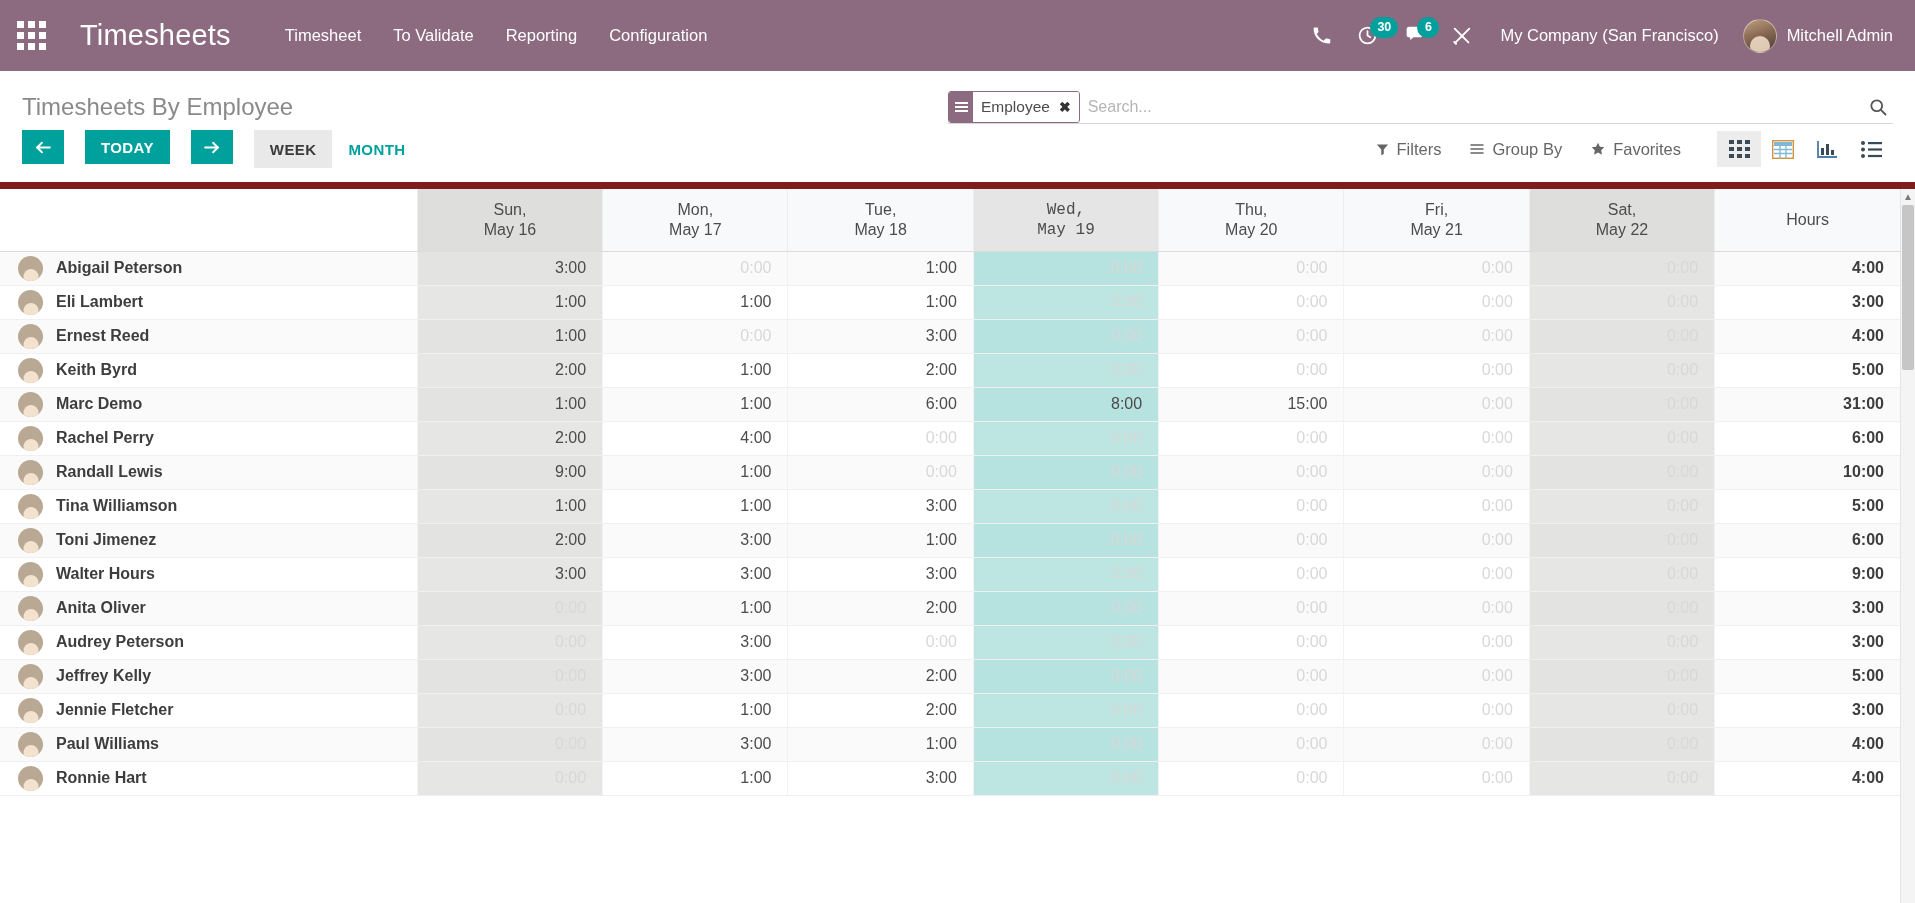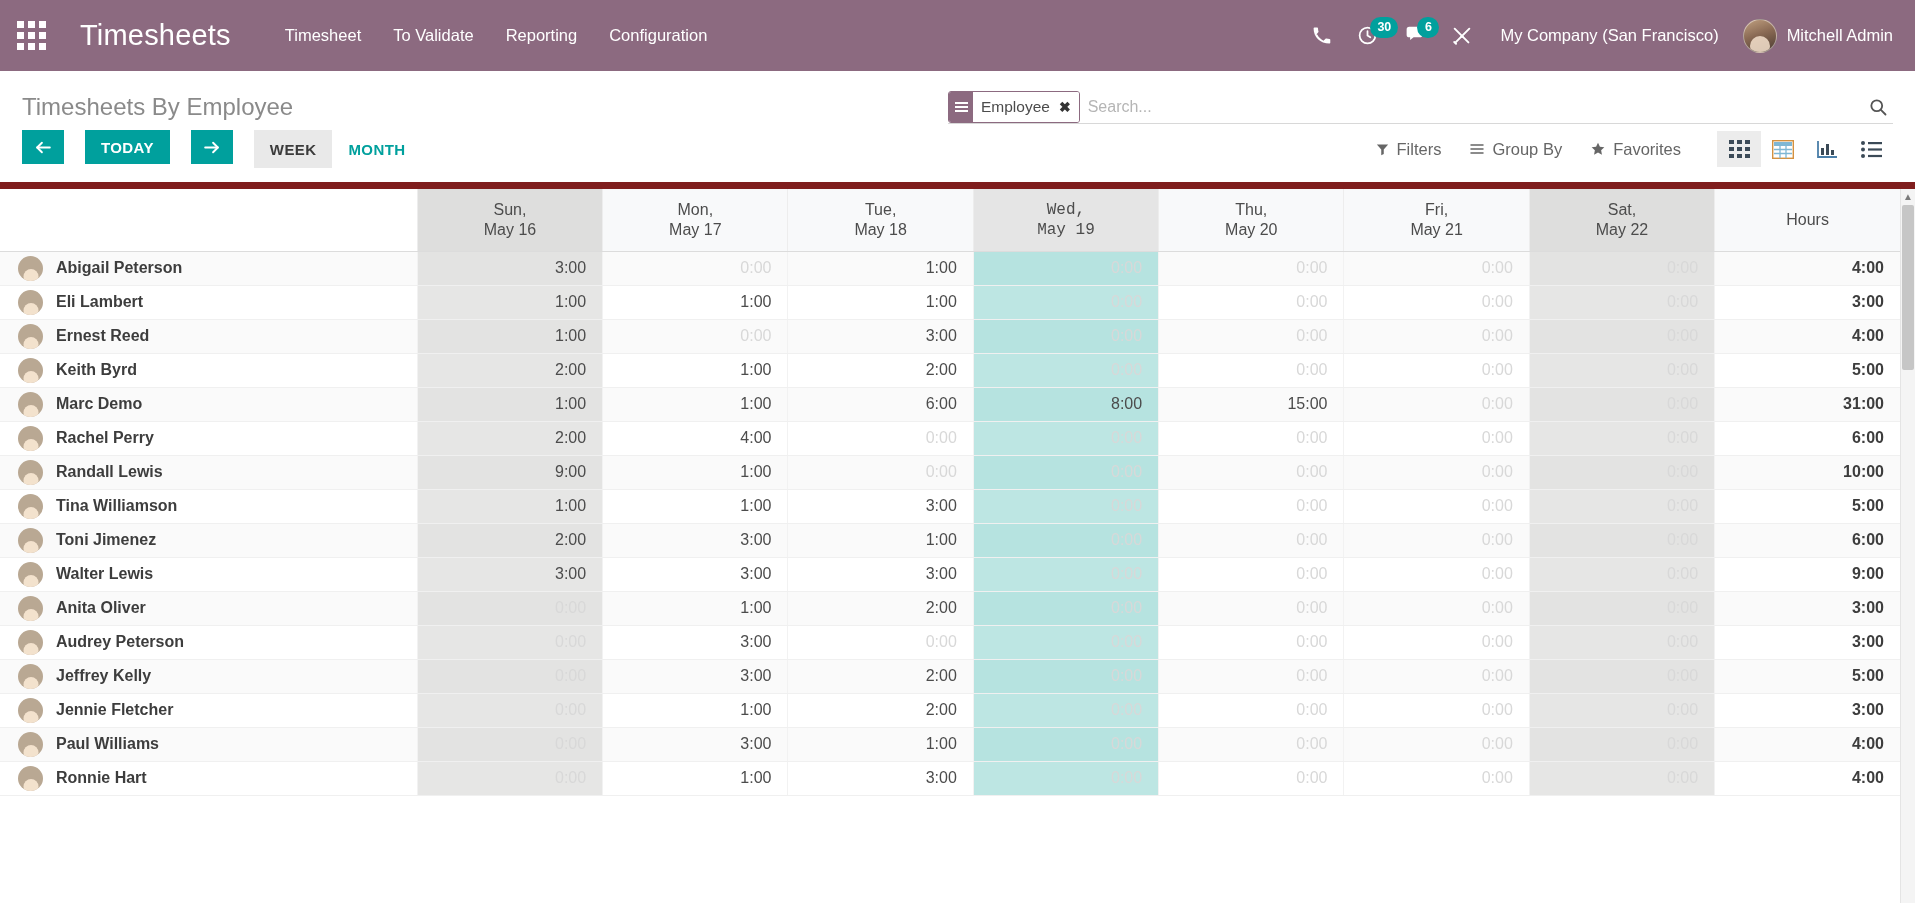--- a/index.html
+++ b/index.html
@@ -705,21 +705,21 @@
           <td class="today zero">0:00</td>
           <td class="zero">0:00</td>
           <td class="zero">0:00</td>
           <td class="weekend zero">0:00</td>
           <td class="total">6:00</td>
         </tr>
         <tr>
           <td class="cell-name">
             <span class="emp">
               <span class="emp-avatar"></span>
-              <span class="emp-name">Walter Lewis</span>
+              <span class="emp-name">Walter Hours</span>
             </span>
           </td>
           <td class="weekend">3:00</td>
           <td class="">3:00</td>
           <td class="">3:00</td>
           <td class="today zero">0:00</td>
           <td class="zero">0:00</td>
           <td class="zero">0:00</td>
           <td class="weekend zero">0:00</td>
           <td class="total">9:00</td>

